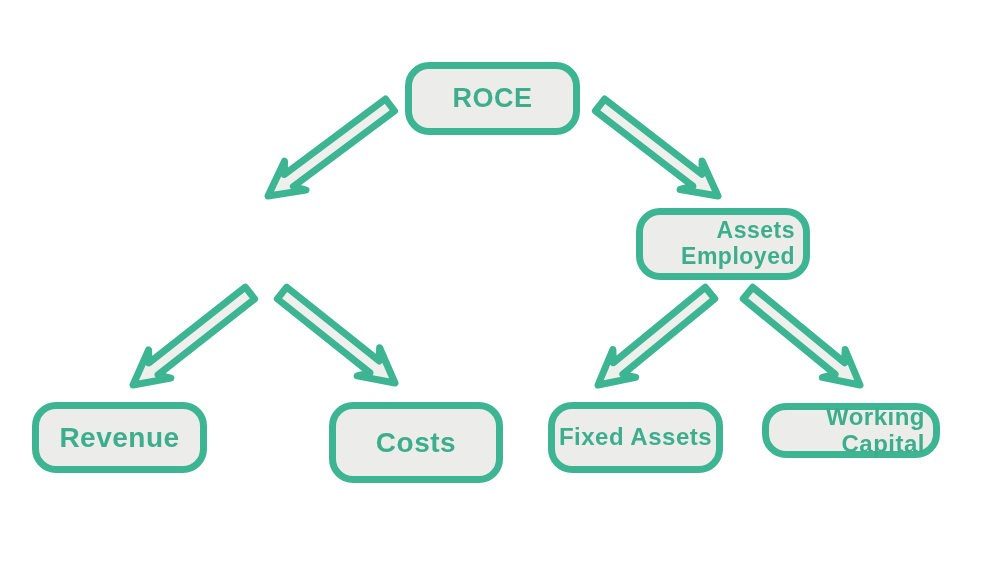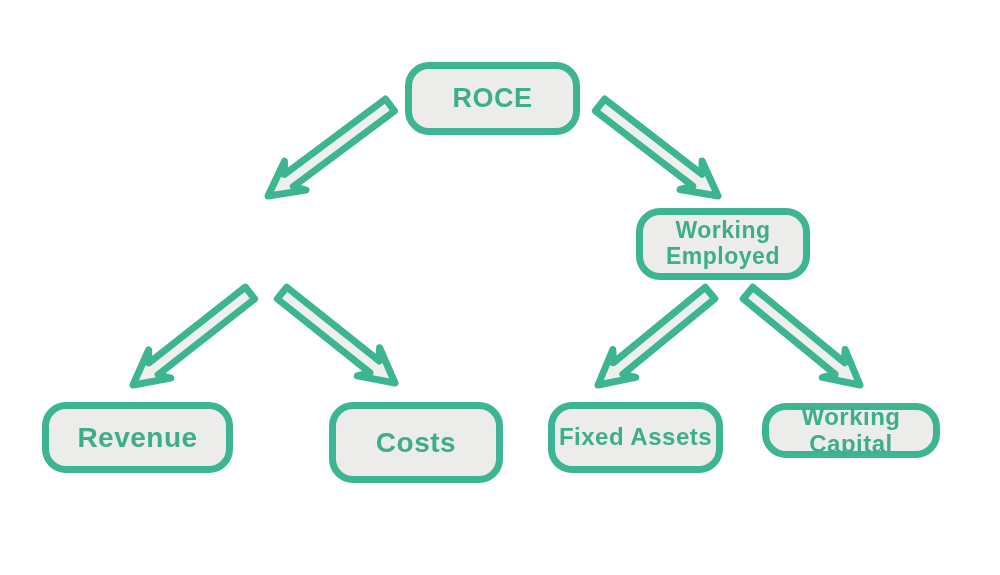--- a/index.html
+++ b/index.html
@@ -30,21 +30,21 @@
     position:absolute;
     box-sizing:border-box;
     display:flex;
     align-items:center;
     justify-content:center;
     border:7px solid var(--accent);
     border-radius:24px;
     background:var(--boxfill);
     color:var(--text);
     font-weight:bold;
-    text-align:center;
+    text-align:right;
     line-height:1.12;
     padding:0 8px;
     letter-spacing:0.5px;
   }
 </style>
 </head>
 <body>
 
 <div class="canvas">
 
@@ -56,24 +56,24 @@
       <path d="M 0 -7.5 L 118.9413674559475 -7.5 L 110.9413674559475 -18 L 144.9413674559475 0 L 110.9413674559475 18 L 118.9413674559475 7.5 L 0 7.5 Z" transform="translate(710 293) rotate(140.59933933652056)" fill="#eef0ed" stroke="#3db592" stroke-width="7" stroke-linejoin="round"></path>
       <path d="M 0 -7.5 L 118.9413674559475 -7.5 L 110.9413674559475 -18 L 144.9413674559475 0 L 110.9413674559475 18 L 118.9413674559475 7.5 L 0 7.5 Z" transform="translate(748 293) rotate(39.400660663479435)" fill="#eef0ed" stroke="#3db592" stroke-width="7" stroke-linejoin="round"></path>
     </svg>
 
   <div class="node" style="left:405px;top:62px;width:175px;height:73px;font-size:27px">
     <span>ROCE</span>
   </div>
 
 
   <div class="node" style="left:636px;top:208px;width:174px;height:72px;font-size:23px">
-    <span>Working Employed</span>
+    <span>Assets Employed</span>
   </div>
 
-  <div class="node" style="left:42px;top:402px;width:191px;height:71px;font-size:28px">
+  <div class="node" style="left:32px;top:402px;width:175px;height:71px;font-size:28px">
     <span>Revenue</span>
   </div>
 
   <div class="node" style="left:329px;top:402px;width:174px;height:81px;font-size:28px">
     <span>Costs</span>
   </div>
 
   <div class="node" style="left:548px;top:402px;width:175px;height:71px;font-size:24px;white-space:nowrap">
     <span>Fixed Assets</span>
   </div>

